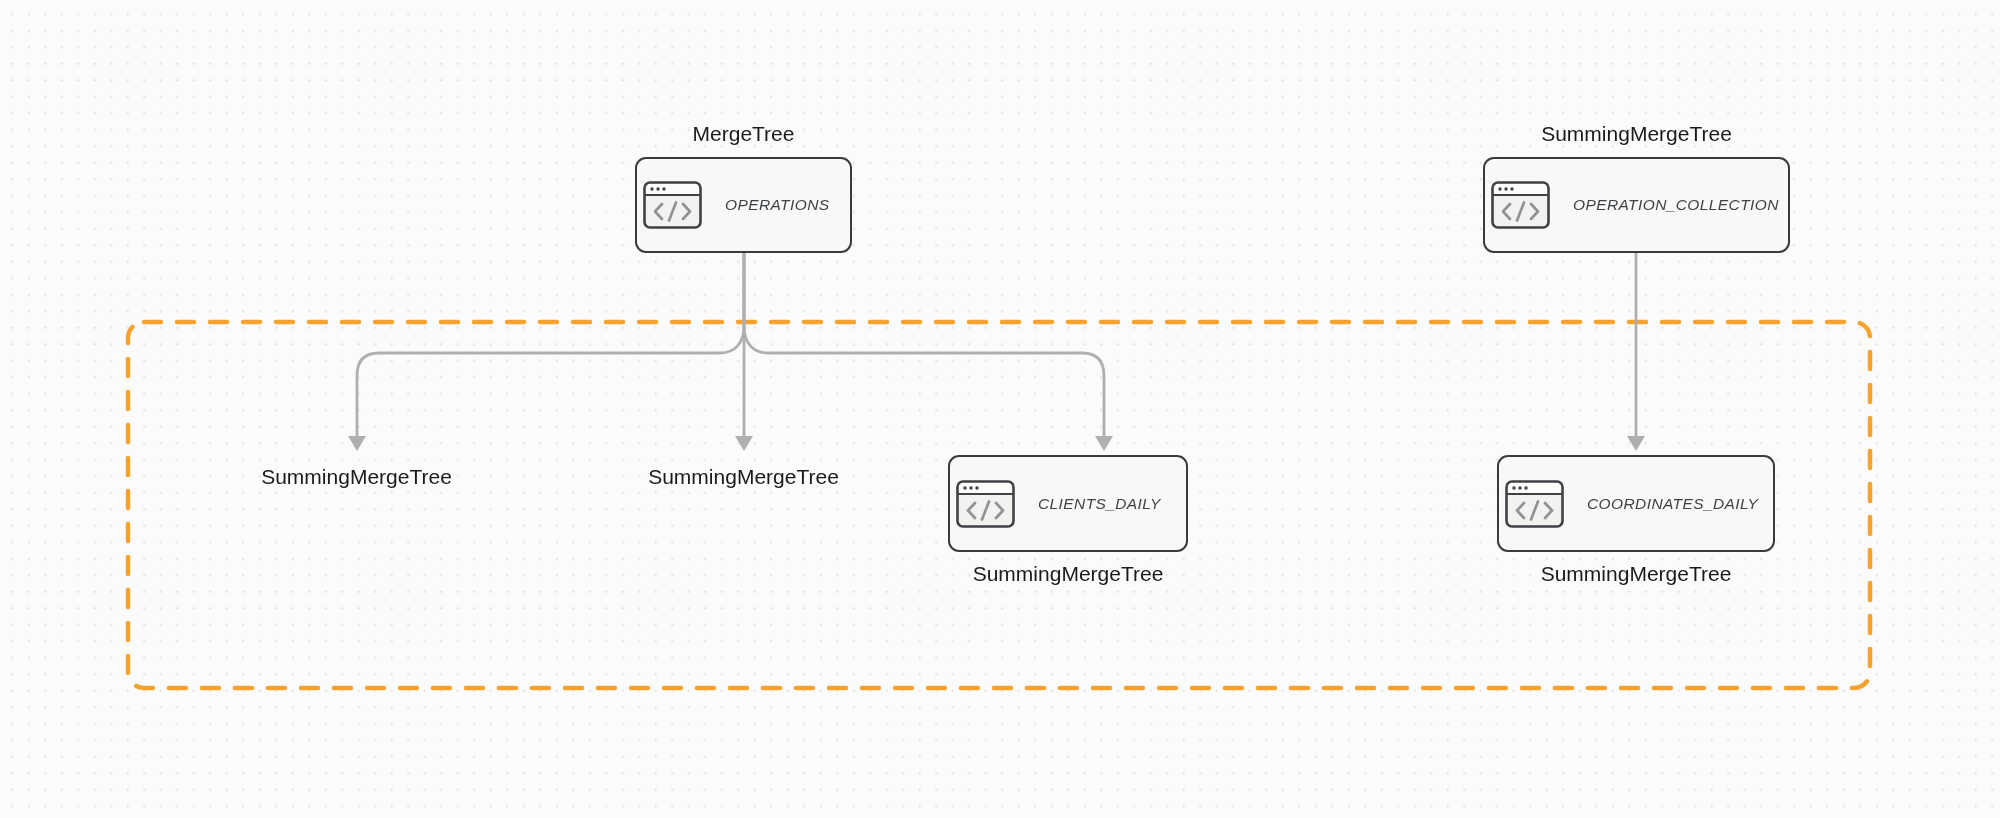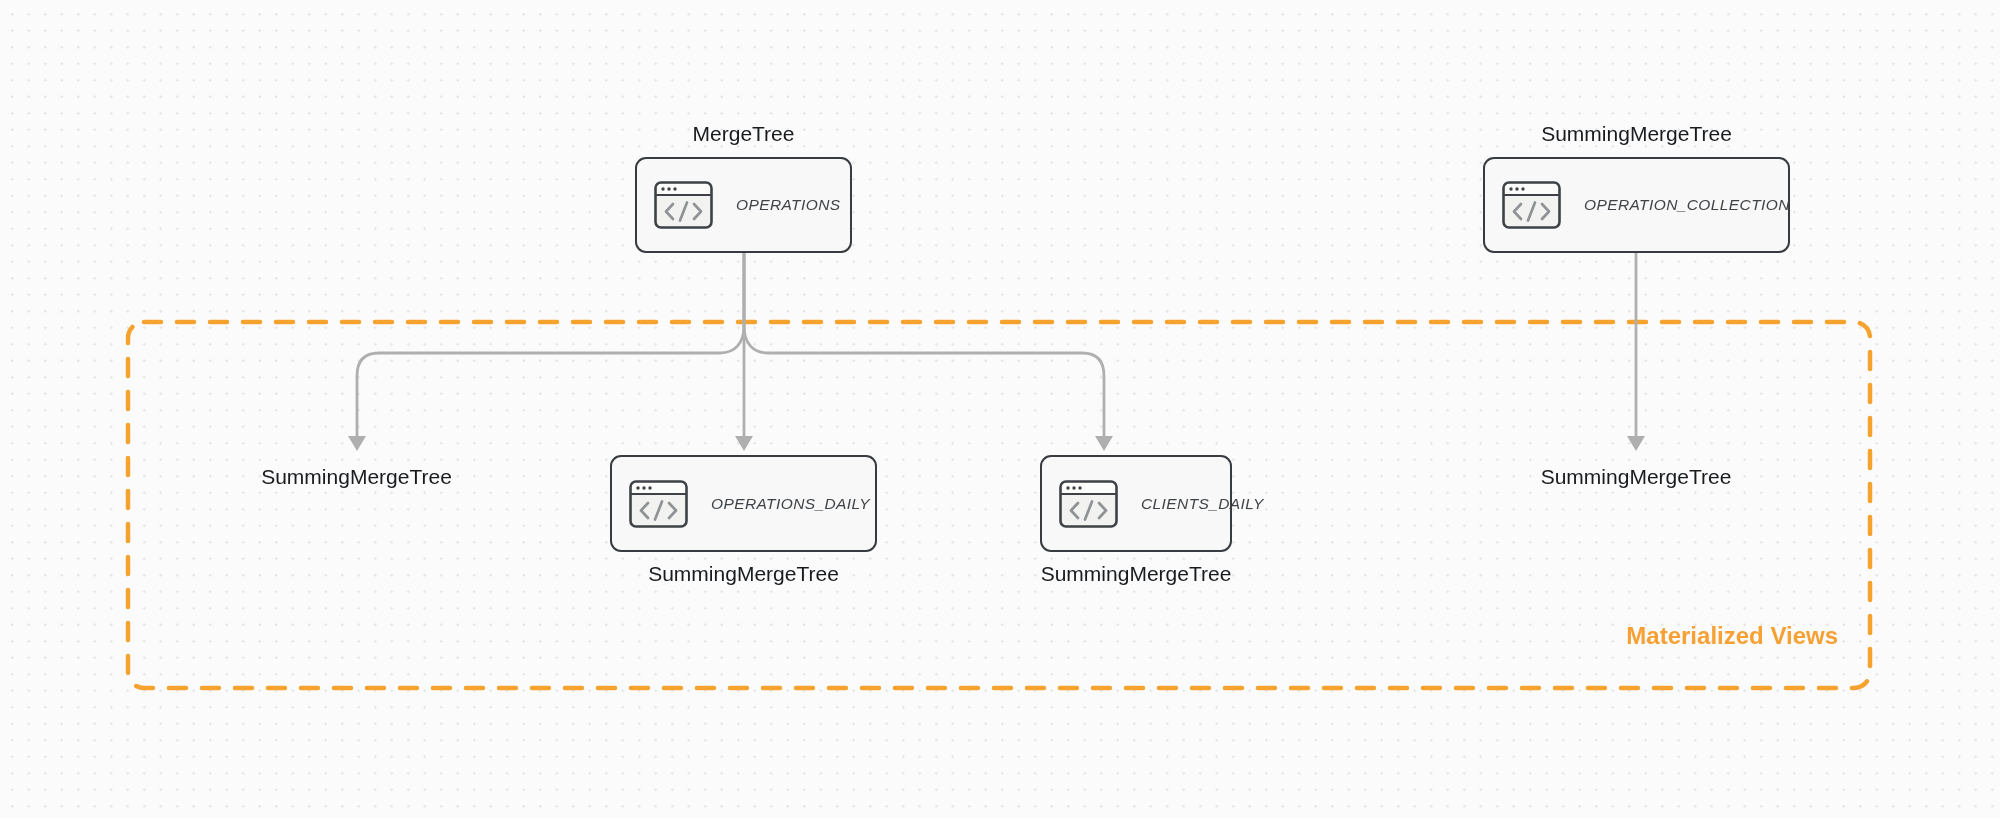--- a/index.html
+++ b/index.html
@@ -40,21 +40,21 @@
   .node.bottom .engine-label { margin-top: 11px; }
   .node-box {
     box-sizing: border-box;
     height: 96px;
     width: 100%;
     background: #F7F8F7;
     border: 2.5px solid #383C40;
     border-radius: 11px;
     display: flex;
     align-items: center;
-    padding-left: 17px;
+    padding-left: 6px;
   }
   .node.bottom .node-box { height: 97px; }
   .icon-window {
     flex: 0 0 auto;
     width: 59px;
     height: 48px;
   }
   .table-label {
     margin-left: 23px;
     font-size: 15.5px;
@@ -131,38 +131,37 @@
         </svg>
       <span class="table-label">OPERATION_COLLECTION</span>
     </div>
   </div>
 
   <div class="node bottom" style="left:213px; top:455px; width:287px">
     <div class="engine-label">SummingMergeTree</div>
   </div>
 
   <div class="node bottom" style="left:610px; top:455px; width:267px">
-    <div class="node-box">
-      <svg class="icon-window" viewBox="0 0 59 48">
-          <use href="#icon-code-window"></use>
-        </svg>
-      <span class="table-label">OPERATIONS_DAILY</span>
-    </div>
     <div class="engine-label">SummingMergeTree</div>
   </div>
 
-  <div class="node bottom" style="left:1040px; top:455px; width:192px">
+  <div class="node bottom" style="left:948px; top:455px; width:240px">
     <div class="node-box">
       <svg class="icon-window" viewBox="0 0 59 48">
           <use href="#icon-code-window"></use>
         </svg>
       <span class="table-label">CLIENTS_DAILY</span>
     </div>
     <div class="engine-label">SummingMergeTree</div>
   </div>
 
   <div class="node bottom" style="left:1497px; top:455px; width:278px">
+    <div class="node-box">
+      <svg class="icon-window" viewBox="0 0 59 48">
+          <use href="#icon-code-window"></use>
+        </svg>
+      <span class="table-label">COORDINATES_DAILY</span>
+    </div>
     <div class="engine-label">SummingMergeTree</div>
   </div>
 
-  <div class="group-caption">Materialized Views</div>
 
 </div>
 
 </body></html>

